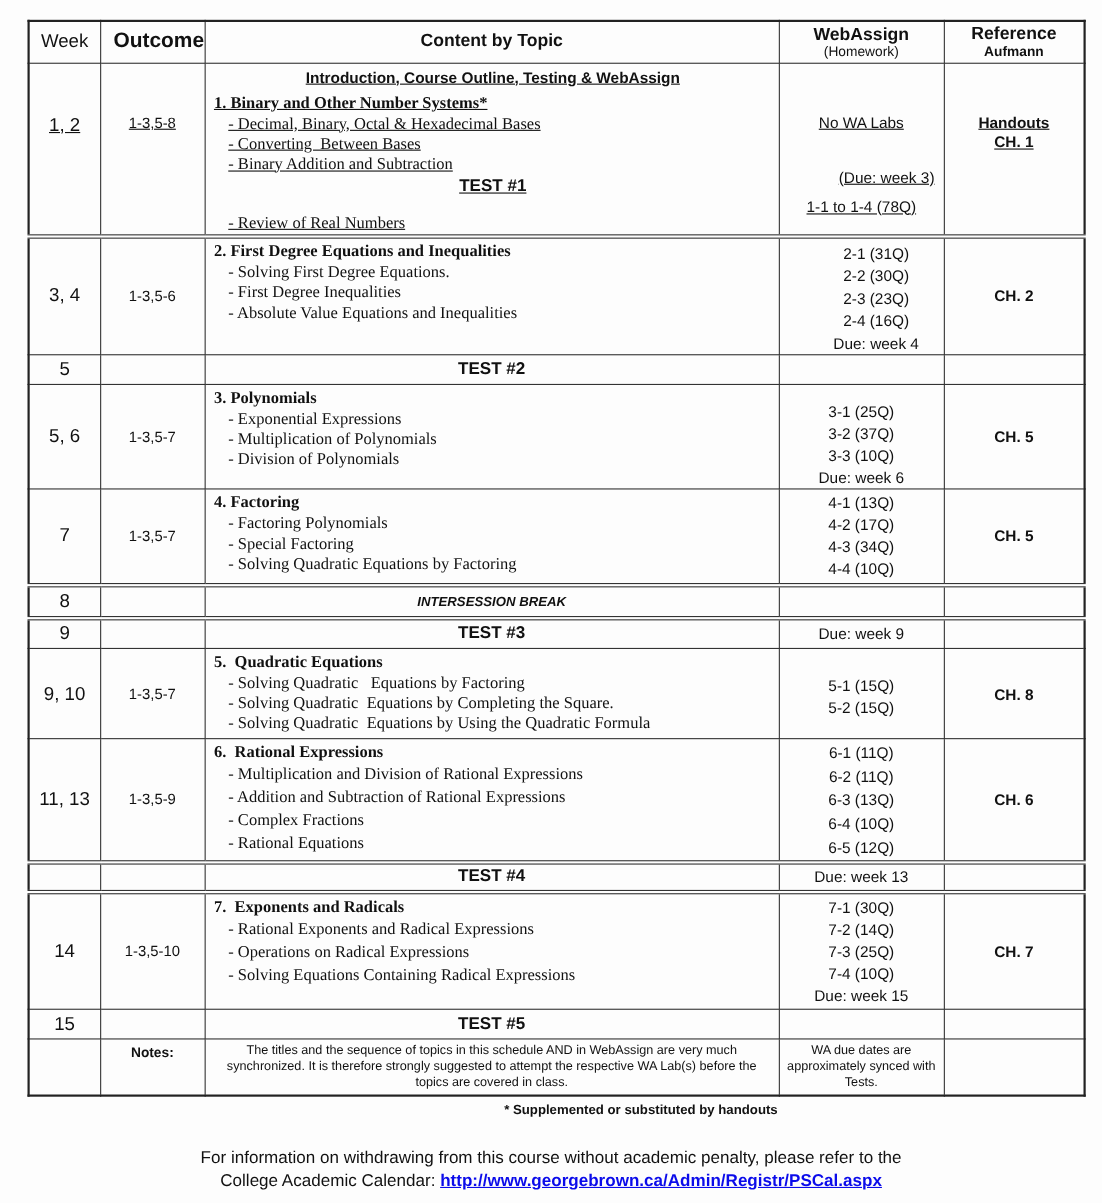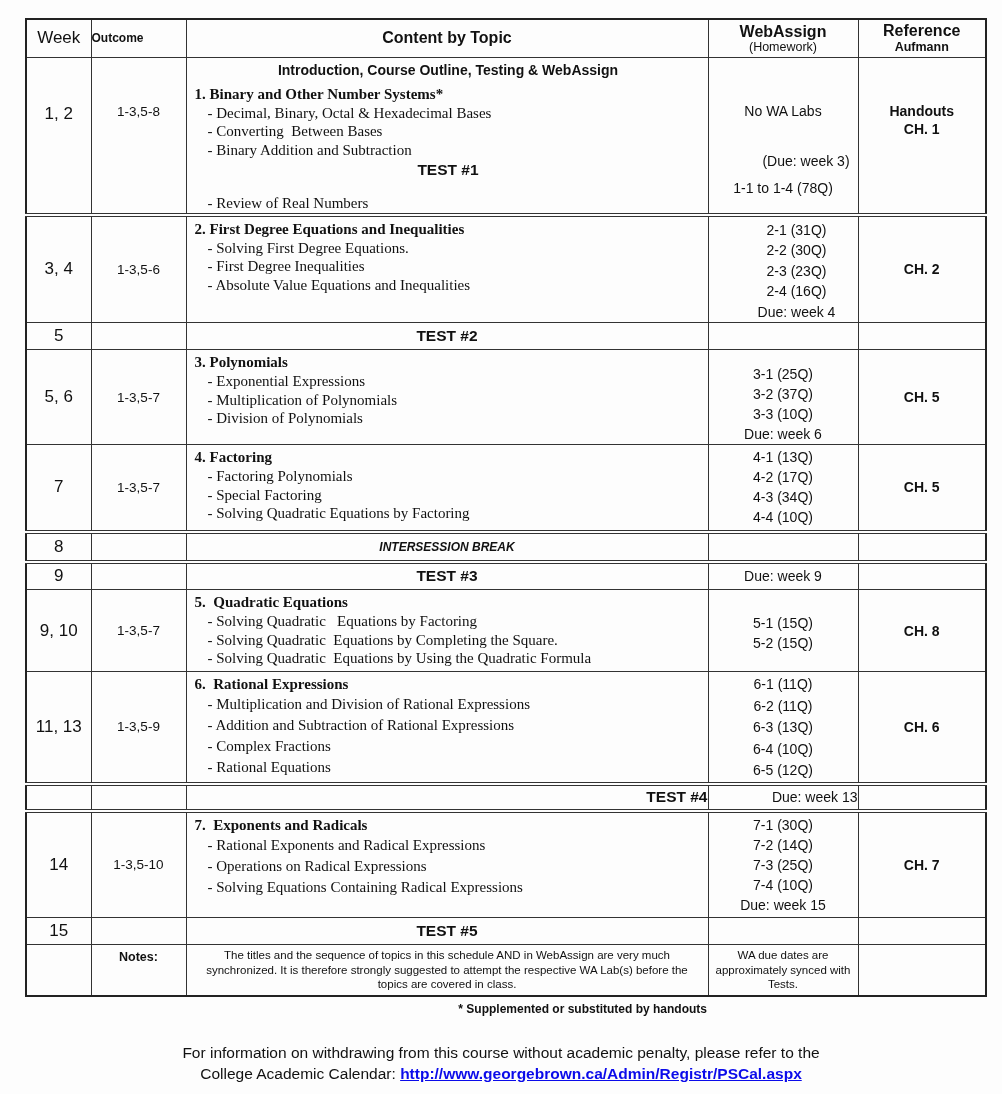--- a/index.html
+++ b/index.html
@@ -20,51 +20,51 @@
   td {
     border: 1.5px solid #333;
     padding: 0;
     vertical-align: middle;
     overflow: hidden;
   }
   tr.dt td { border-top: 4px double #333; }
 
   
   td.h-week   { text-align: center; font-size: 17px; }
-  td.h-out    { text-align: left; font-size: 12px; font-weight: bold; }
+  td.h-out    { text-align: right; font-size: 19px; font-weight: bold; }
   td.h-main   { text-align: center; font-size: 16px; font-weight: bold; }
   .h-sub      { font-size: 12.5px; font-weight: normal; line-height: 13px; }
   .h-sub-b    { font-size: 12.5px; font-weight: bold; line-height: 14px; }
   tr.hdr td   { height: 38px; }
 
   
   td.week  { text-align: center; font-size: 17px; }
   td.out   { text-align: center; font-size: 13.5px; }
   td.wa    { text-align: center; font-size: 14px; vertical-align: top; }
   td.ref   { text-align: center; font-size: 14px; font-weight: bold; }
   td.cc    { vertical-align: top; padding: 3px 6px 0 8px; }
 
   .intro  { text-align: center; font-weight: bold; font-size: 14px; line-height: 19px; }
   .topic  { font-family: "Liberation Serif", serif; font-weight: bold; font-size: 15px; line-height: 19px; white-space: pre-wrap; }
   .bullet { font-family: "Liberation Serif", serif; font-size: 15px; line-height: 18.5px; padding-left: 13px; white-space: pre-wrap; }
   .testln { text-align: center; font-weight: bold; font-size: 15.5px; }
   .breakln{ text-align: center; font-weight: bold; font-style: italic; font-size: 12px; font-family: Liberation Sans, sans-serif; }
   .waln   { line-height: 20px; }
 
   
-  tr.r1 td  { height: 144px; }
+  tr.r1 td  { height: 144px; text-decoration: underline; }
   tr.r2 td  { height: 106px; }
   tr.r3 td  { height: 27px; }
   tr.r4 td  { height: 78px; }
   tr.r5 td  { height: 87px; }
   tr.r6 td  { height: 30px; }
   tr.r7 td  { height: 28px; }
   tr.r8 td  { height: 82px; }
   tr.r9 td  { height: 112px; }
-  tr.r10 td { height: 27px; text-align: right; }
+  tr.r10 td { height: 27px; }
   tr.r11 td { height: 107px; }
   tr.r12 td { height: 27px; }
   tr.rn td  { height: 50px; }
 
   
   tr.r1 td.week, tr.r1 td.out { vertical-align: top; padding-top: 46px; }
   .r1-wa1 { margin-top: 44px; line-height: 18px; }
   .r1-wa2 { margin-top: 32px; line-height: 18px; padding-left: 46px; }
   .r1-wa3 { margin-top: 9px;  line-height: 18px; }
   tr.r1 td.ref { vertical-align: top; }

